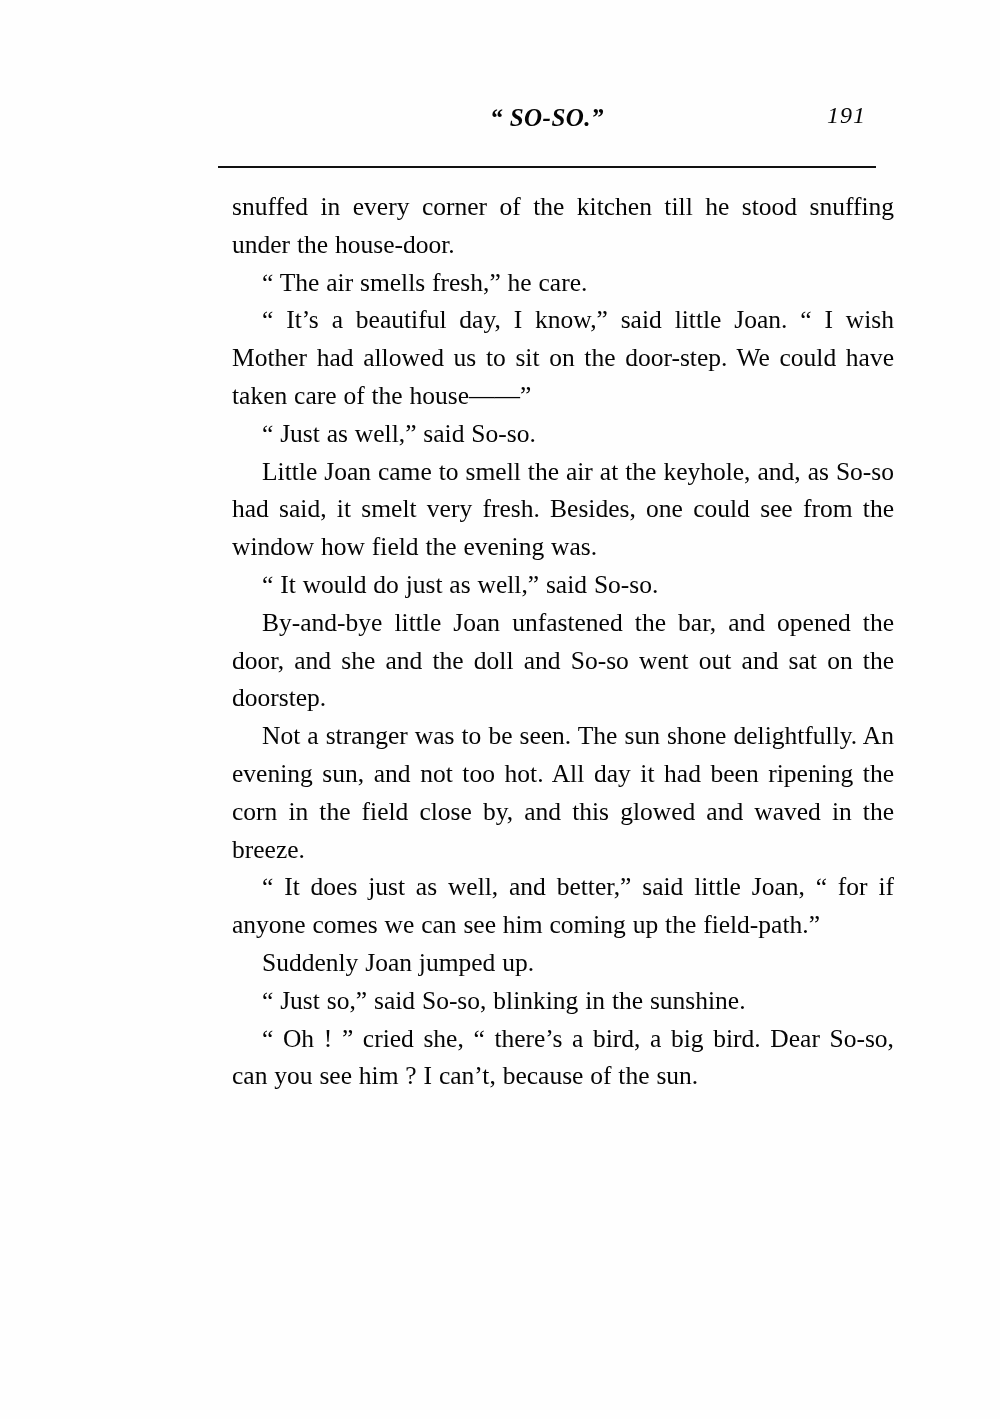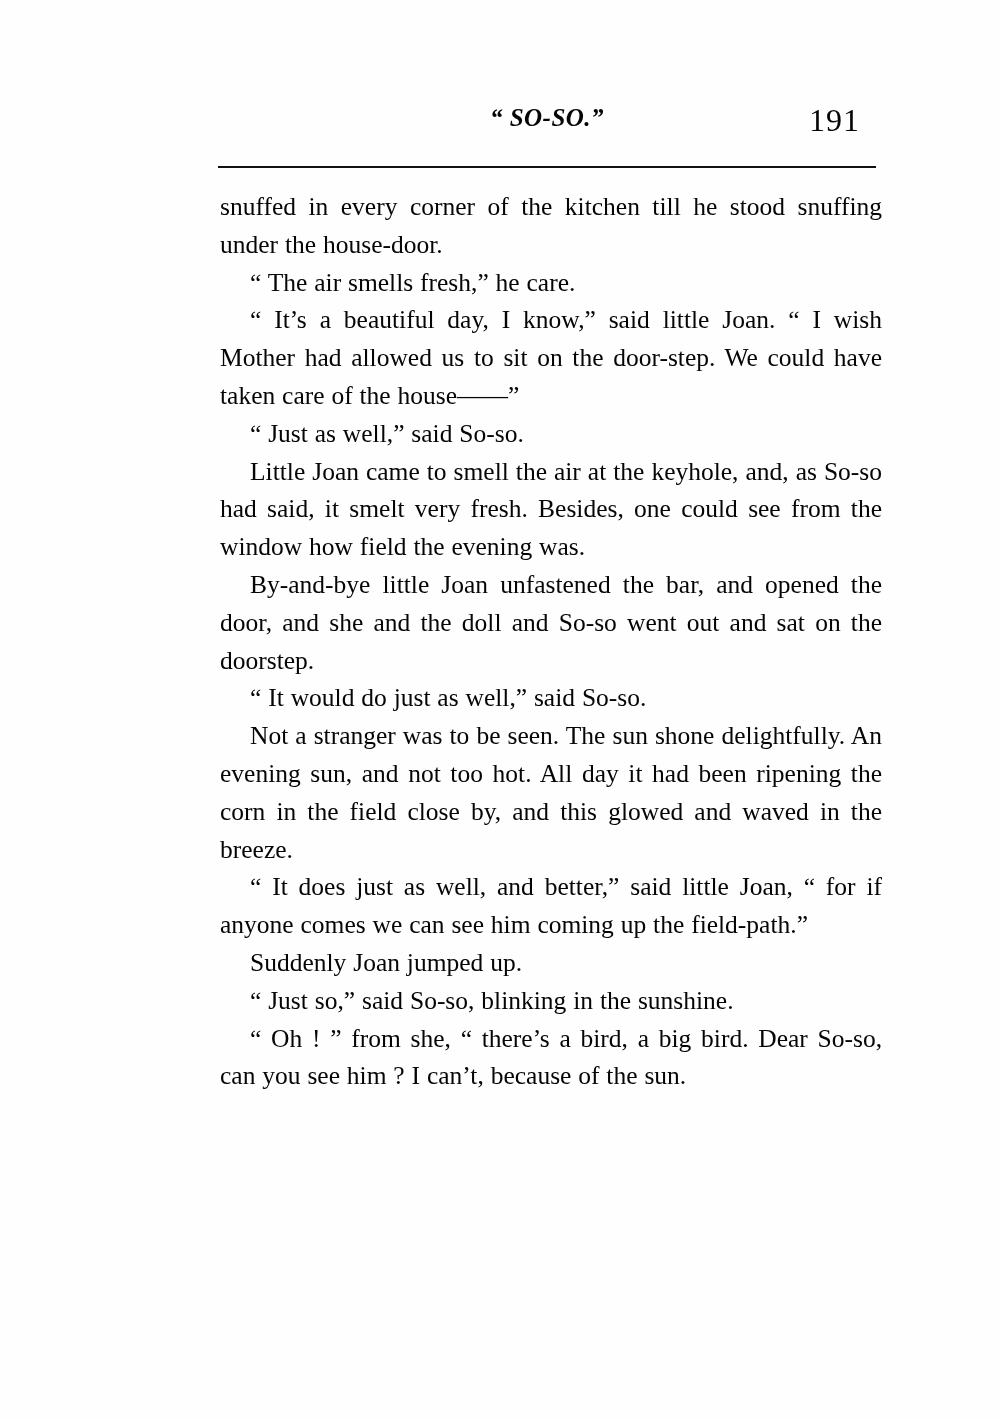--- a/index.html
+++ b/index.html
@@ -36,37 +36,38 @@
     top: 0;
     width: 658px;
     text-align: center;
     font-style: italic;
     font-weight: bold;
     font-size: 25px;
     letter-spacing: 0.5px;
   }
   .header-pageno {
     position: absolute;
-    right: 16px;
+    right: 10px;
     top: -2px;
-    font-size: 32px;
+    font-size: 24px;
     letter-spacing: 1px;
     font-family: "Liberation Serif", serif;
+    font-style: italic;
   }
   .rule {
     position: absolute;
     left: 218px;
     top: 166px;
     width: 658px;
     height: 2px;
     background: #111;
   }
   .body-text {
     position: absolute;
-    left: 220px;
+    left: 232px;
     top: 188px;
     width: 662px;
     font-size: 25.5px;
     line-height: 37.8px;
     text-align: justify;
     text-justify: inter-word;
   }
   .body-text p {
     margin: 0;
     text-indent: 0;
@@ -93,22 +94,22 @@
   </div>
 
   <div class="rule"></div>
 
   <div class="body-text">
     <p>snuffed in every corner of the kitchen till he stood snuffing under the house-door.</p>
     <p class="indent">“ The air smells fresh,” he care.</p>
     <p class="indent">“ It’s a beautiful day, I know,” said little Joan. “ I wish Mother had allowed us to sit on the door-step.   We could have taken care of the house——”</p>
     <p class="indent">“ Just as well,” said So-so.</p>
     <p class="indent">Little Joan came to smell the air at the keyhole, and, as So-so had said, it smelt very fresh.   Besides, one could see from the window how field the evening was.</p>
+    <p class="indent">“ It would do just as well,” said So-so.</p>
     <p class="indent">By-and-bye little Joan unfastened the bar, and opened the door, and she and the doll and So-so went out and sat on the doorstep.</p>
-    <p class="indent">“ It would do just as well,” said So-so.</p>
     <p class="indent">Not a stranger was to be seen.   The sun shone delightfully.   An evening sun, and not too hot.   All day it had been ripening the corn in the field close by, and this glowed and waved in the breeze.</p>
     <p class="indent">“ It does just as well, and better,” said little Joan, “ for if anyone comes we can see him coming up the field-path.”</p>
     <p class="indent">Suddenly Joan jumped up.</p>
     <p class="indent">“ Just so,” said So-so, blinking in the sunshine.</p>
-    <p class="indent">“ Oh ! ” from she, “ there’s a bird, a big bird.   Dear So-so, can you see him ?   I can’t, because of the sun.</p>
+    <p class="indent">“ Oh ! ” cried she, “ there’s a bird, a big bird.   Dear So-so, can you see him ?   I can’t, because of the sun.</p>
   </div>
 
 </div>
 
 </body></html>

